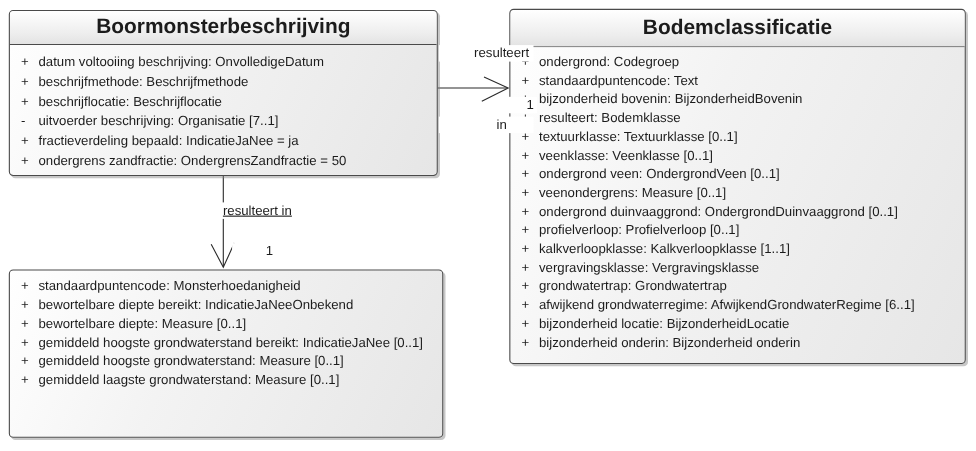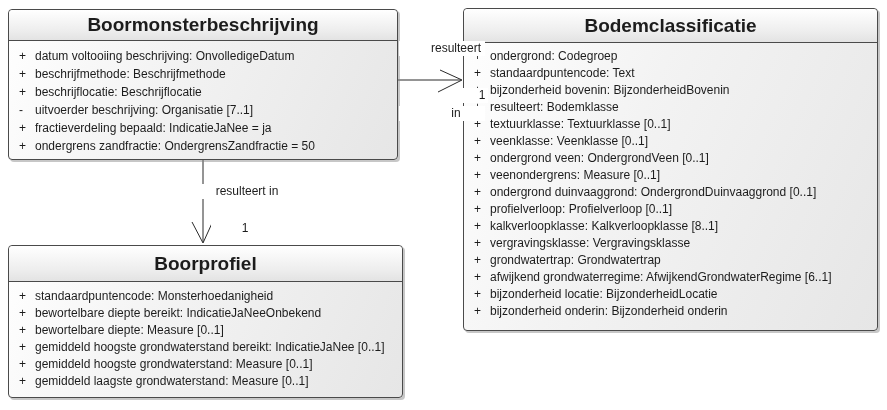--- a/index.html
+++ b/index.html
@@ -66,21 +66,21 @@
           <line x1="203" y1="160" x2="203" y2="242"></line>
           <path d="M192 222 L203 243 L213 221"></path>
         </g>
       </g>
     </svg>
   </div>
 
   <div class="lbl" style="left:399px; top:41px; width:58px;">resulteert</div>
   <div class="lbl" style="left:399px; top:58px; width:58px;margin-top:48px;">in</div>
   <div class="lbl" style="left:448px; top:88px; width:12px;">1</div>
-  <div class="lbl" style="left:181px; top:184px; width:76px;">resulteert in</div>
+  <div class="lbl" style="left:168px; top:184px; width:76px;text-decoration:underline;">resulteert in</div>
   <div class="lbl" style="left:211px; top:221px; width:12px;">1</div>
 
   <div class="uml-class" style="left:8px; top:9px; width:390px; height:151px;">
     <div class="hdr" style="height:31px;">Boormonsterbeschrijving</div>
     <div class="body b1" style="padding-top:6px;">
       <div class="row">
         <span class="vis">+</span>
         <span class="atx">datum voltooiing beschrijving: OnvolledigeDatum</span>
       </div>
       <div class="row">
@@ -144,21 +144,21 @@
       <div class="row">
         <span class="vis">+</span>
         <span class="atx">ondergrond duinvaaggrond: OndergrondDuinvaaggrond [0..1]</span>
       </div>
       <div class="row">
         <span class="vis">+</span>
         <span class="atx">profielverloop: Profielverloop [0..1]</span>
       </div>
       <div class="row">
         <span class="vis">+</span>
-        <span class="atx">kalkverloopklasse: Kalkverloopklasse [8..1]</span>
+        <span class="atx">kalkverloopklasse: Kalkverloopklasse [1..1]</span>
       </div>
       <div class="row">
         <span class="vis">+</span>
         <span class="atx">vergravingsklasse: Vergravingsklasse</span>
       </div>
       <div class="row">
         <span class="vis">+</span>
         <span class="atx">grondwatertrap: Grondwatertrap</span>
       </div>
       <div class="row">
@@ -170,21 +170,20 @@
         <span class="atx">bijzonderheid locatie: BijzonderheidLocatie</span>
       </div>
       <div class="row">
         <span class="vis">+</span>
         <span class="atx">bijzonderheid onderin: Bijzonderheid onderin</span>
       </div>
     </div>
   </div>
 
   <div class="uml-class" style="left:8px; top:245px; width:395px; height:153px;">
-    <div class="hdr" style="height:36px;">Boorprofiel</div>
     <div class="body b3" style="padding-top:6px;">
       <div class="row">
         <span class="vis">+</span>
         <span class="atx">standaardpuntencode: Monsterhoedanigheid</span>
       </div>
       <div class="row">
         <span class="vis">+</span>
         <span class="atx">bewortelbare diepte bereikt: IndicatieJaNeeOnbekend</span>
       </div>
       <div class="row">

